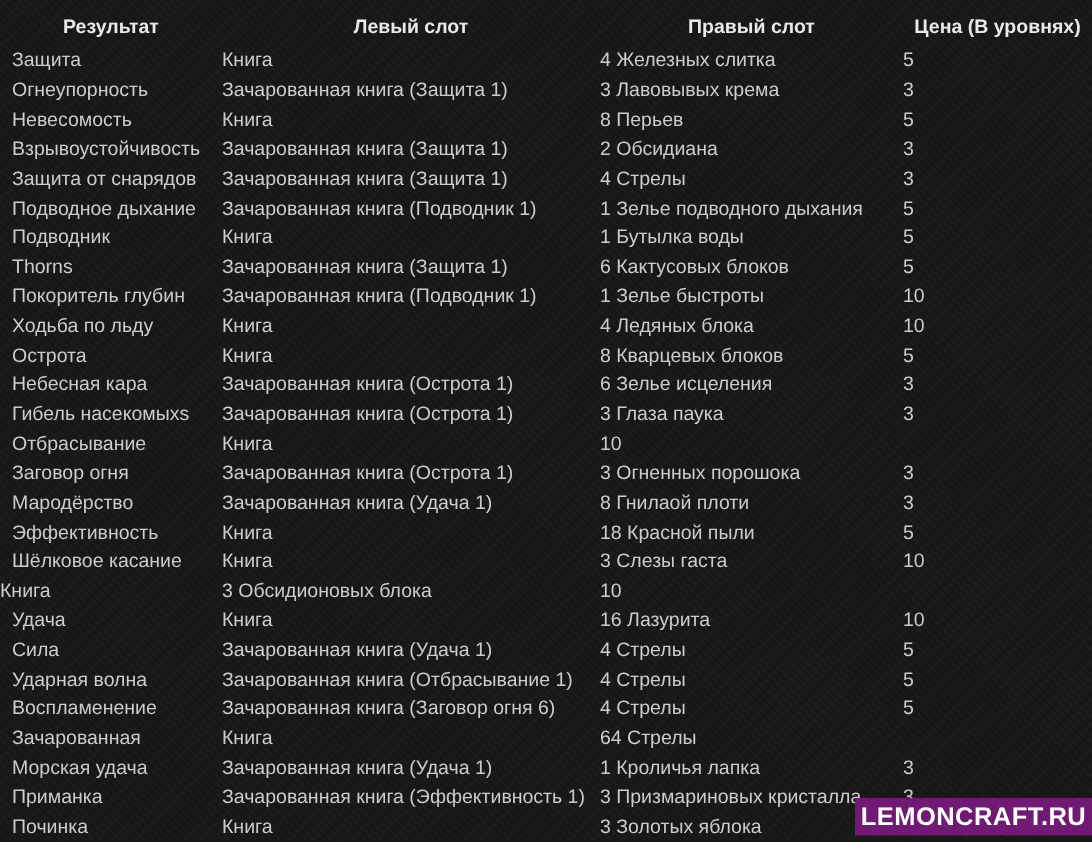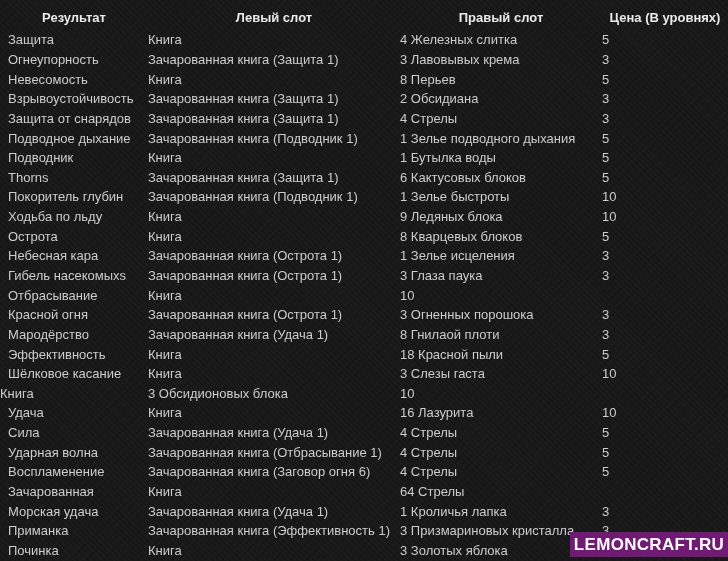--- a/index.html
+++ b/index.html
@@ -120,53 +120,53 @@
       <div class="row data-row">
         <div class="cell c1">Покоритель глубин</div>
         <div class="cell c2">Зачарованная книга (Подводник 1)</div>
         <div class="cell c3">1 Зелье быстроты</div>
         <div class="cell c4">10</div>
       </div>
 
       <div class="row data-row">
         <div class="cell c1">Ходьба по льду</div>
         <div class="cell c2">Книга</div>
-        <div class="cell c3">9 Ледяных блока</div>
+        <div class="cell c3">4 Ледяных блока</div>
         <div class="cell c4">10</div>
       </div>
 
       <div class="row data-row">
         <div class="cell c1">Острота</div>
         <div class="cell c2">Книга</div>
         <div class="cell c3">8 Кварцевых блоков</div>
         <div class="cell c4">5</div>
       </div>
 
       <div class="row data-row">
         <div class="cell c1">Небесная кара</div>
         <div class="cell c2">Зачарованная книга (Острота 1)</div>
-        <div class="cell c3">1 Зелье исцеления</div>
+        <div class="cell c3">6 Зелье исцеления</div>
         <div class="cell c4">3</div>
       </div>
 
       <div class="row data-row">
         <div class="cell c1">Гибель насекомыхs</div>
         <div class="cell c2">Зачарованная книга (Острота 1)</div>
         <div class="cell c3">3 Глаза паука</div>
         <div class="cell c4">3</div>
       </div>
 
       <div class="row data-row">
         <div class="cell c1">Отбрасывание</div>
         <div class="cell c2">Книга</div>
         <div class="cell c4">10</div>
       </div>
 
       <div class="row data-row">
-        <div class="cell c1">Красной огня</div>
+        <div class="cell c1">Заговор огня</div>
         <div class="cell c2">Зачарованная книга (Острота 1)</div>
         <div class="cell c3">3 Огненных порошока</div>
         <div class="cell c4">3</div>
       </div>
 
       <div class="row data-row">
         <div class="cell c1">Мародёрство</div>
         <div class="cell c2">Зачарованная книга (Удача 1)</div>
         <div class="cell c3">8 Гнилаой плоти</div>
         <div class="cell c4">3</div>

